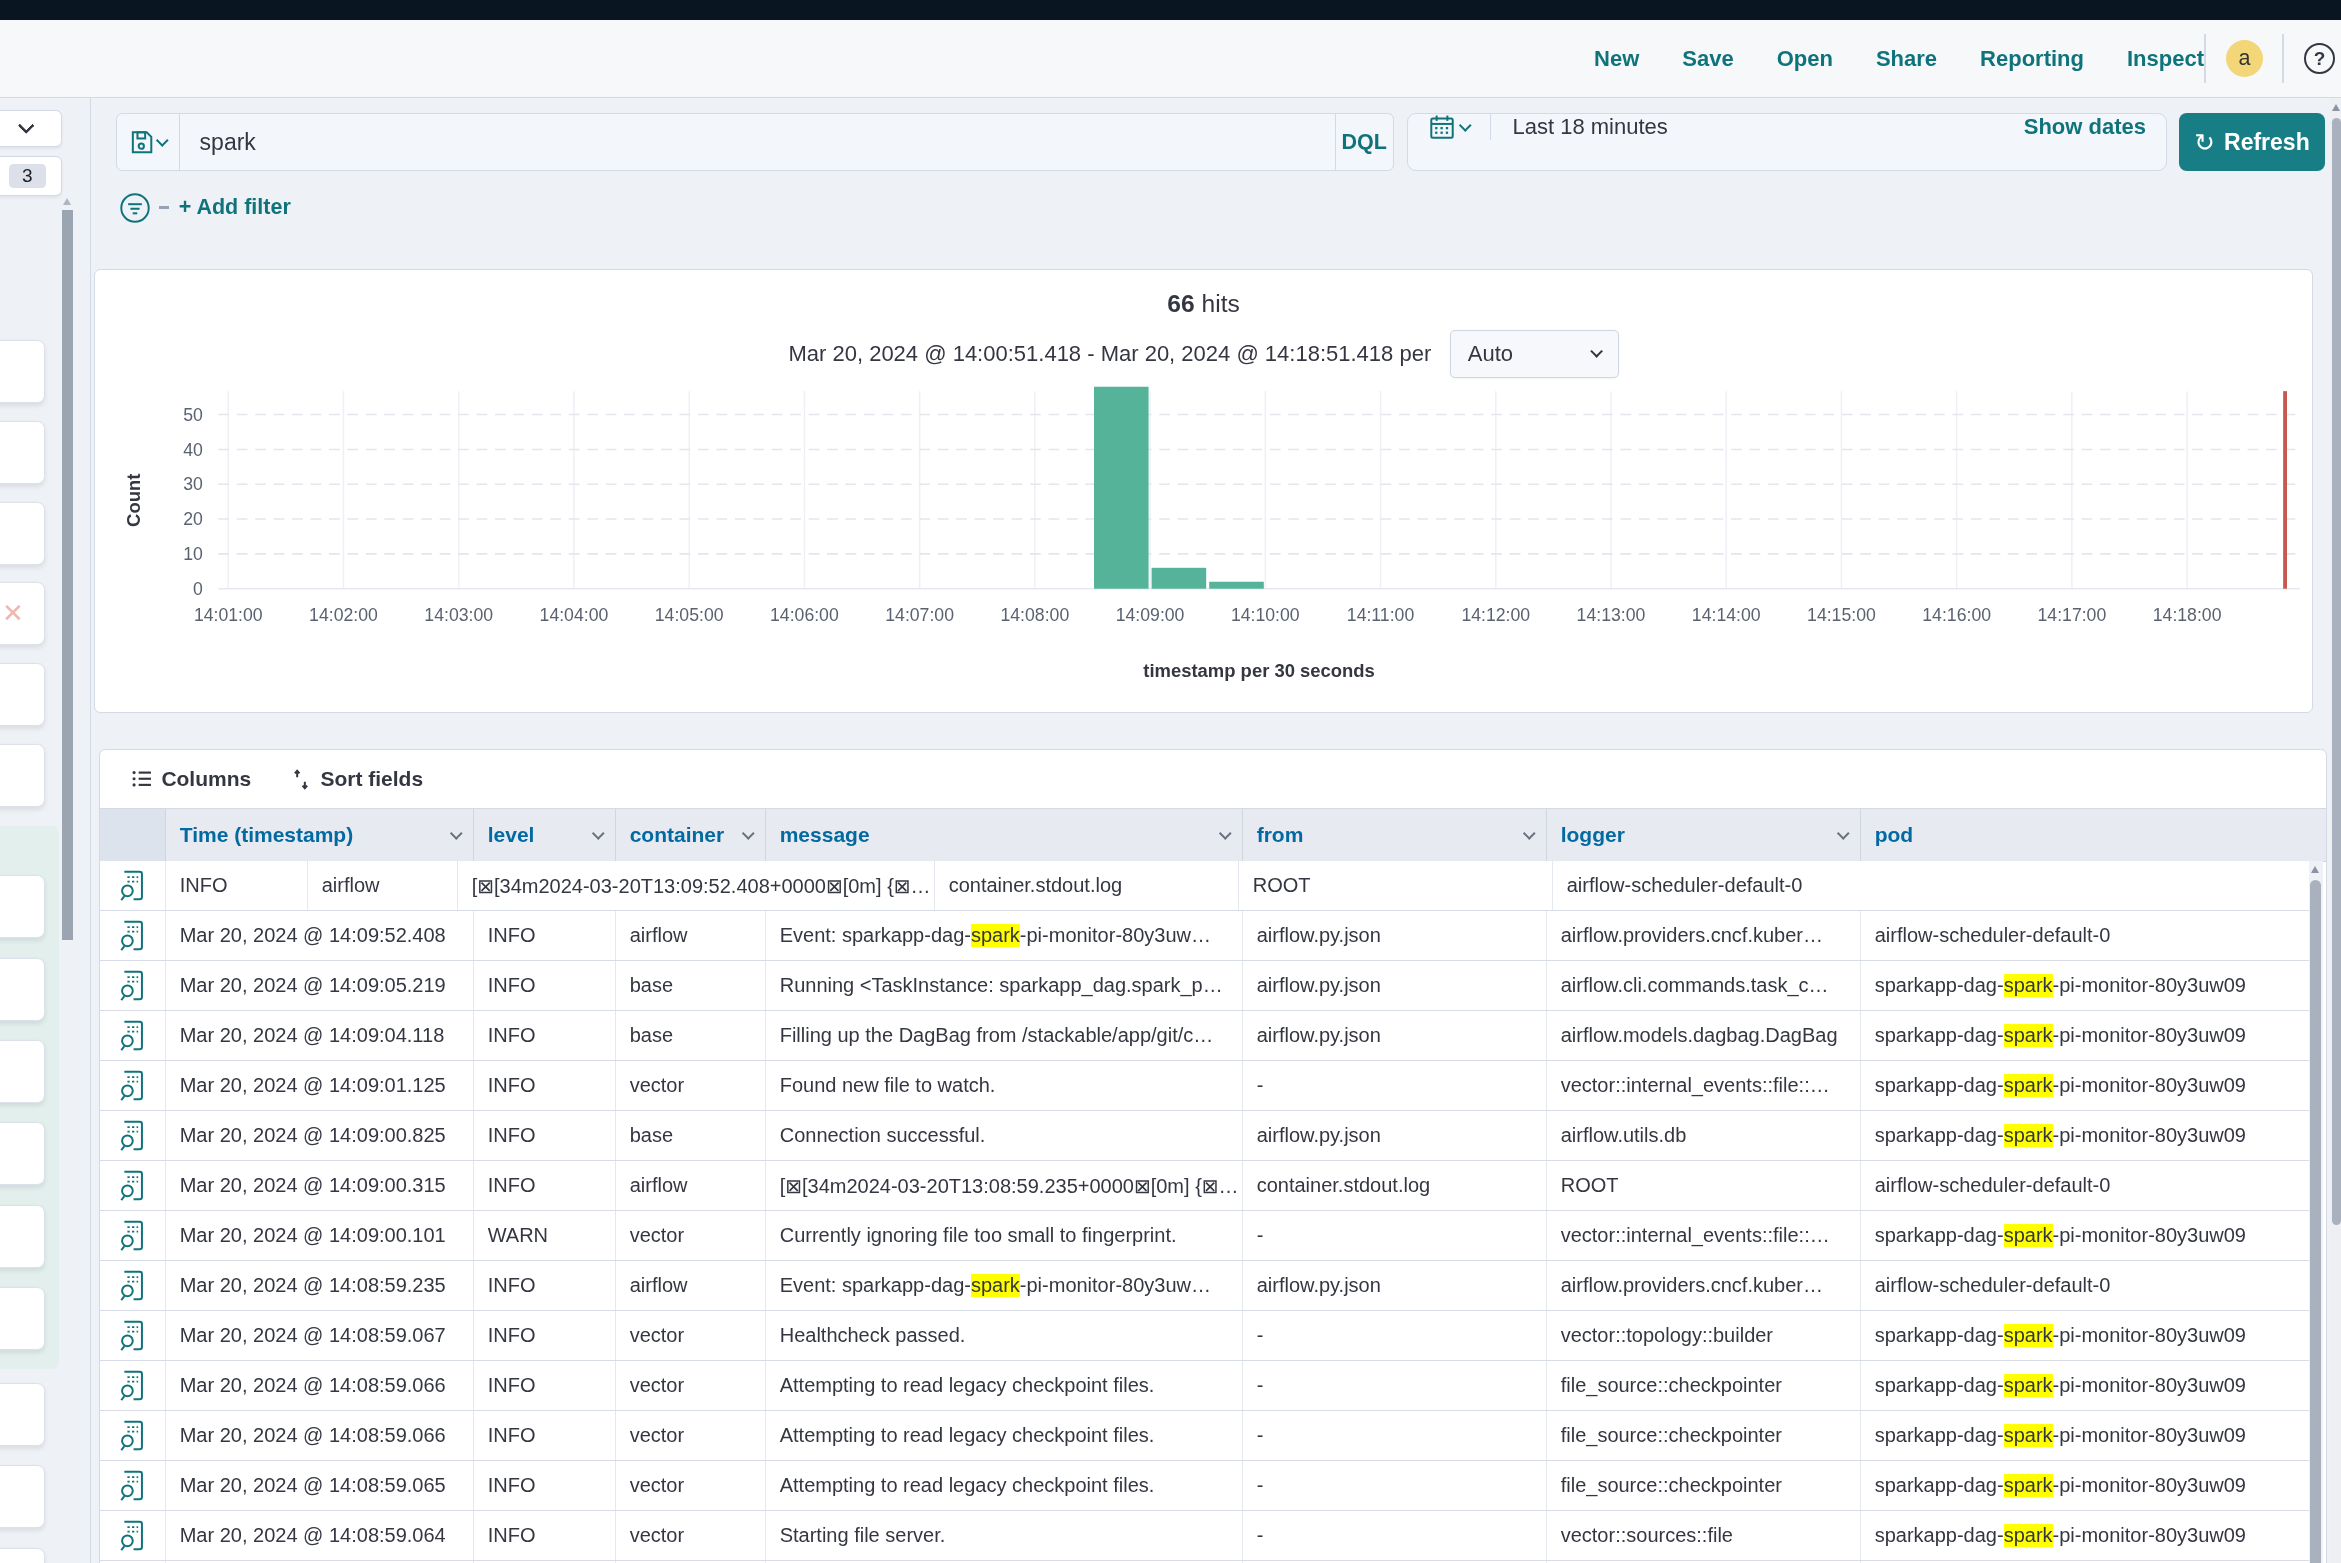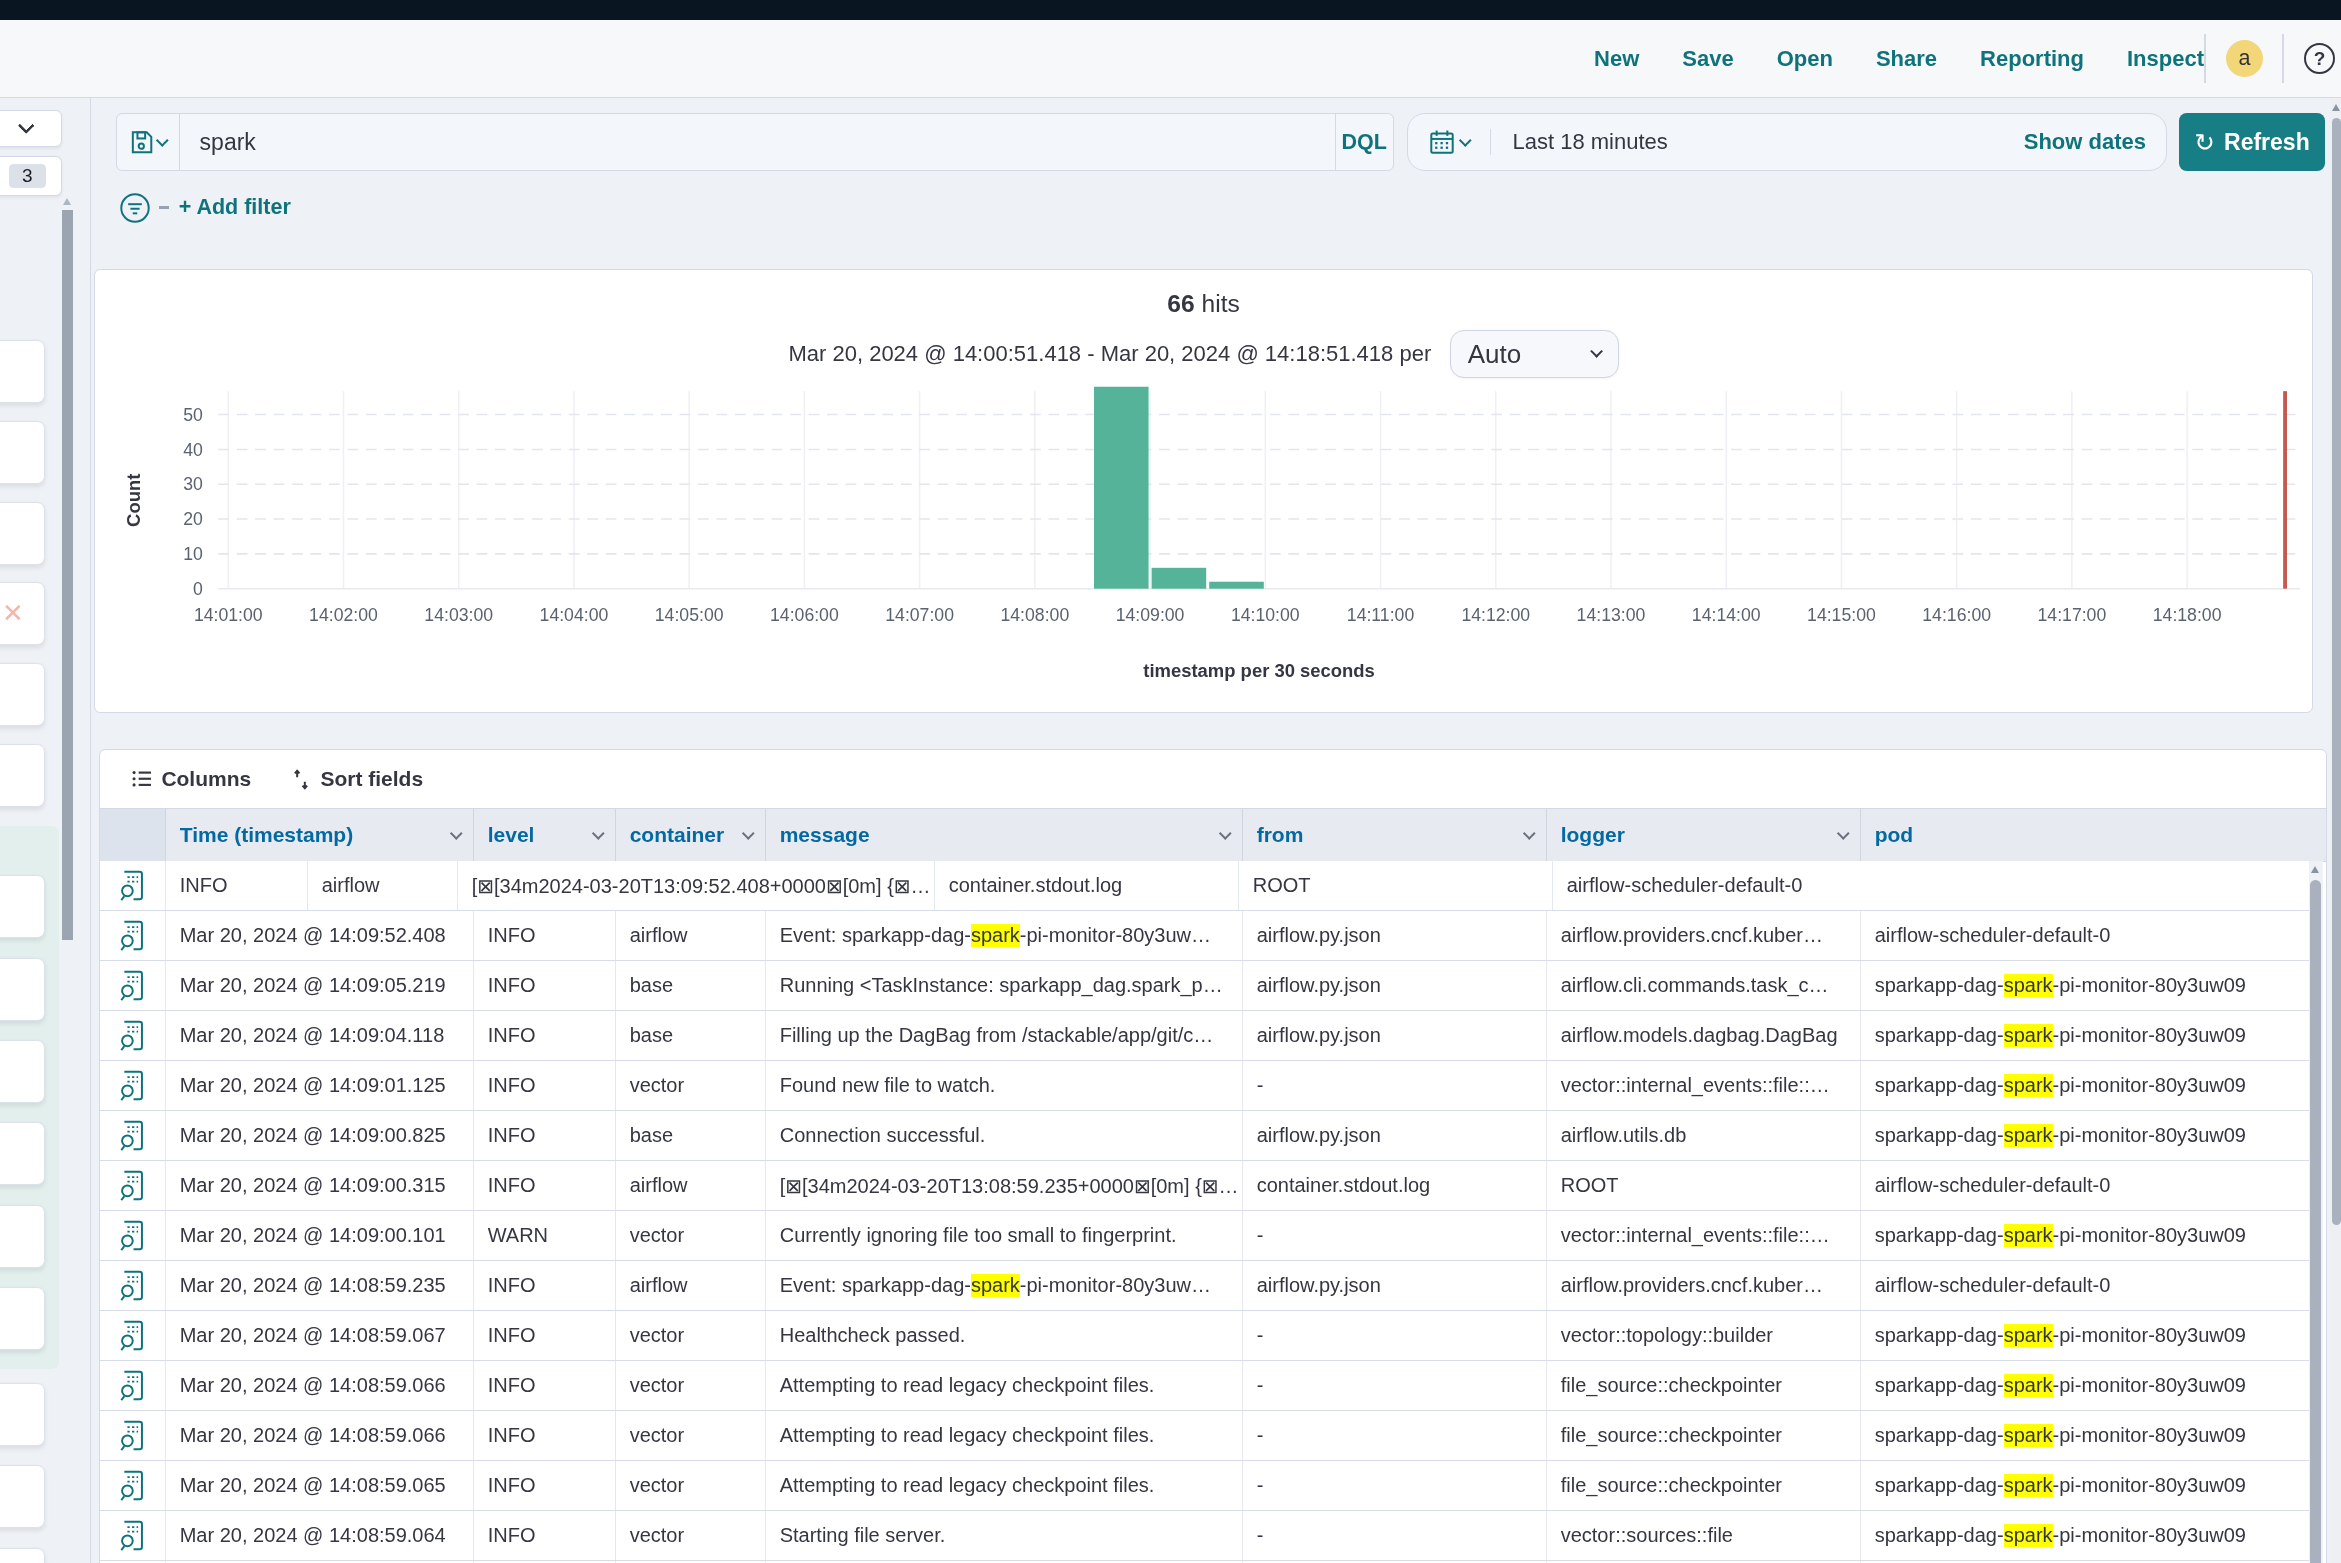--- a/index.html
+++ b/index.html
@@ -35,40 +35,40 @@
   
   .main { position:absolute; left:91px; top:98px; width:2251px; height:1465px; }
 
   
   .querybar { position:absolute; left:24.6px; top:15.4px; width:1278px; height:58px; background:#f3f6fa; border:1.5px solid #d3dae6; border-radius:6.2px; display:flex; align-items:stretch; }
   .save-seg { width:63px; border-right:1.5px solid #d3dae6; display:flex; align-items:center; justify-content:center; gap:4.6px; cursor:pointer; }
   .query-text { flex:1; display:flex; align-items:center; padding-left:20px; font-size:23px; color:#343741; }
   .dql-seg { width:58px; border-left:1.5px solid #d3dae6; display:flex; align-items:center; justify-content:center; font-size:21.5px; font-weight:bold; color:#0f737b; cursor:pointer; }
   .chev-teal { width:8.5px; height:8.5px; border-right:2.3px solid #0f737b; border-bottom:2.3px solid #0f737b; transform:rotate(45deg) translate(-1.5px,-1.5px); }
 
-  .datepicker { position:absolute; left:1316px; top:15.4px; width:760px; height:58px; background:#f3f6fa; border:1.5px solid #d3dae6; border-radius:18px; display:flex; align-items:center; }
+  .datepicker { position:absolute; left:1316px; top:15.4px; width:760px; height:58px; background:#f3f6fa; border:1.5px solid #d3dae6; border-radius:9px; display:flex; align-items:flex-start; }
   .cal-seg { width:83px; border-right:1.5px solid #d3dae6; display:flex; align-items:center; justify-content:center; gap:6.2px; cursor:pointer; }
   .range-label { display:flex; align-items:center; padding-left:21.5px; font-size:22px; color:#343741; }
   .show-dates { margin-left:auto; display:flex; align-items:center; padding-right:20px; font-size:22px; font-weight:600; color:#0f737b; cursor:pointer; }
 
   .refresh-btn { position:absolute; left:2088px; top:15.4px; width:146px; height:58px; background:#177e85; border-radius:7.7px; display:flex; align-items:center; justify-content:center; gap:9.2px; color:#fff; font-size:23px; font-weight:600; cursor:pointer; }
   .refresh-glyph { font-size:24.6px; font-weight:normal; }
 
   
   .filterrow { position:absolute; left:28px; top:92px; height:35px; display:flex; align-items:center; }
   .filter-dash { width:10.8px; height:2.3px; background:#98a2b3; margin:0 9.2px 0 7.7px; }
   .add-filter { color:#0f737b; font-size:21.5px; font-weight:600; cursor:pointer; }
 
   
   .chartpanel { position:absolute; left:3.1px; top:171px; width:2219px; height:444px; background:#fff; border:1.5px solid #d3dae6; border-radius:6.2px; }
   .hits-line { position:absolute; left:0; top:20px; width:100%; text-align:center; font-size:24.6px; }
   .hits-line b { font-weight:bold; }
   .range-row { position:absolute; left:0; top:60px; width:100%; display:flex; align-items:center; justify-content:center; gap:18.5px; }
   .range-text { font-size:22px; color:#343741; }
-  .interval-select { width:169px; height:48px; background:#f6f8fb; border:1.5px solid #cfd6e4; border-radius:14px; box-shadow:0 0.8px 2.3px rgba(0,0,0,.05); display:flex; align-items:center; padding:0 17px; font-size:26px; cursor:pointer; }
+  .interval-select { width:169px; height:48px; background:#f6f8fb; border:1.5px solid #cfd6e4; border-radius:5px; box-shadow:0 0.8px 2.3px rgba(0,0,0,.05); display:flex; align-items:center; padding:0 17px; font-size:22px; cursor:pointer; }
   .interval-select .chev-g { margin-left:auto; width:9.2px; height:9.2px; border-right:2.3px solid #343741; border-bottom:2.3px solid #343741; transform:rotate(45deg) translate(-1.5px,-1.5px); }
   #histsvg { position:absolute; left:0; top:115px; }
   svg text { font-family:"Liberation Sans", sans-serif; }
 
   
   .tablepanel { position:absolute; left:7.7px; top:651px; width:2228px; height:938px; background:#fff; border:1.5px solid #d3dae6; border-radius:6.2px 6.2px 0 0; overflow:hidden; }
   .ttoolbar { height:58px; display:flex; align-items:center; gap:40px; padding-left:31px; }
   .tool-item { display:flex; align-items:center; gap:9.2px; font-size:21px; font-weight:600; color:#343741; cursor:pointer; }
   .thead { display:flex; height:54px; background:#e7eaf1; border-top:1.5px solid #d3dae6; border-bottom:1.5px solid #cfd6e0; }
   .hcell { display:flex; align-items:center; padding-left:14px; font-size:21px; font-weight:bold; color:#0369a1; border-right:0.8px solid #cfd6e0; position:relative; }

